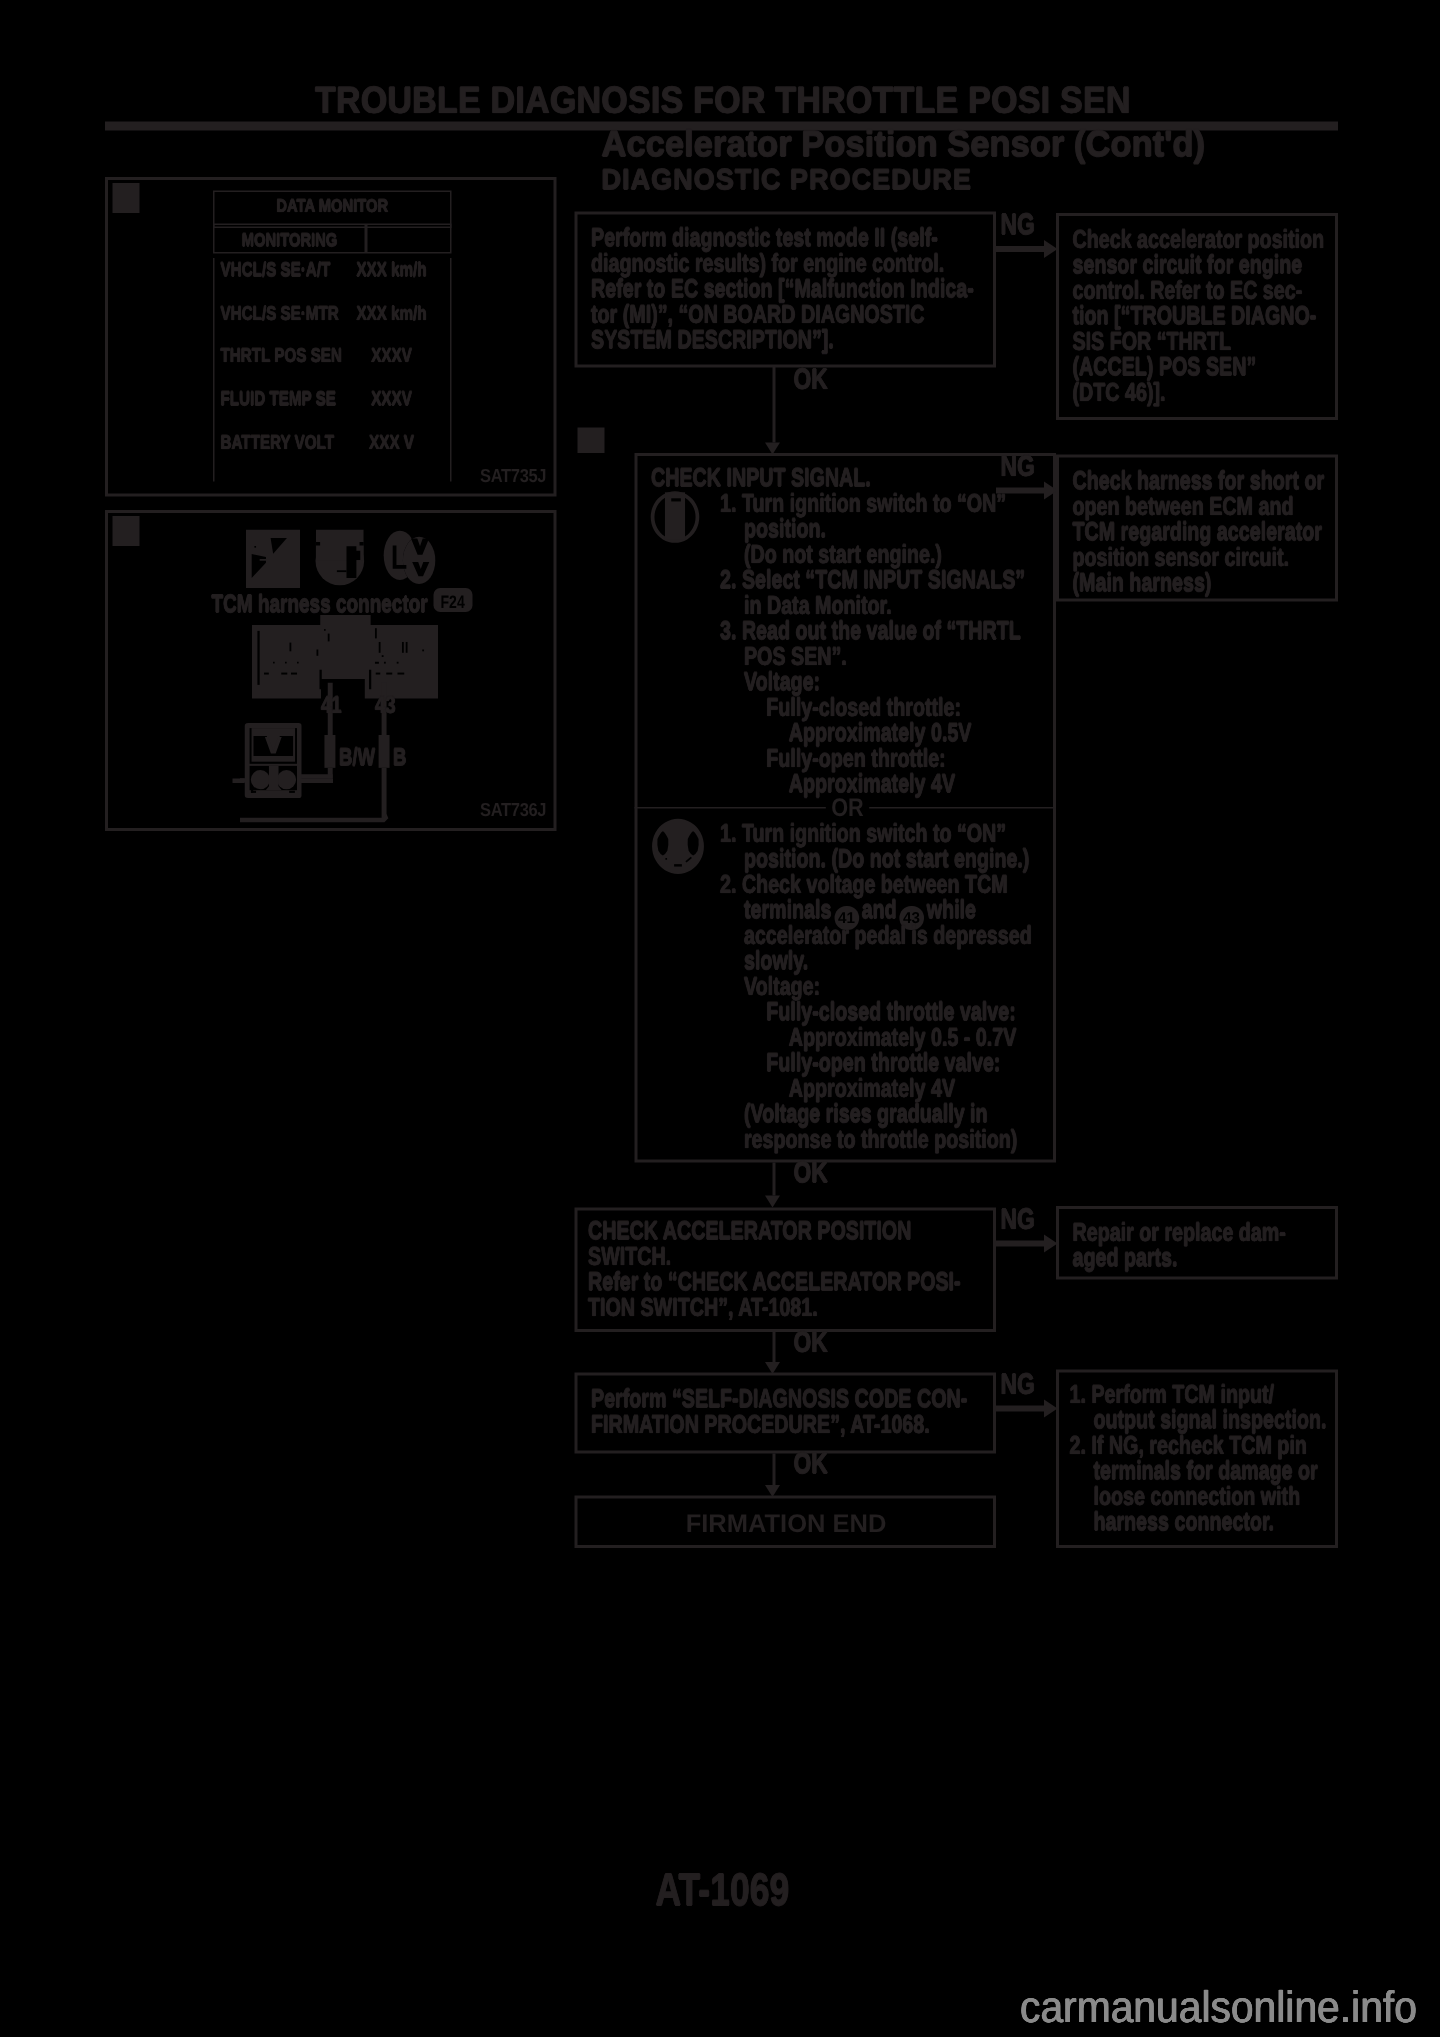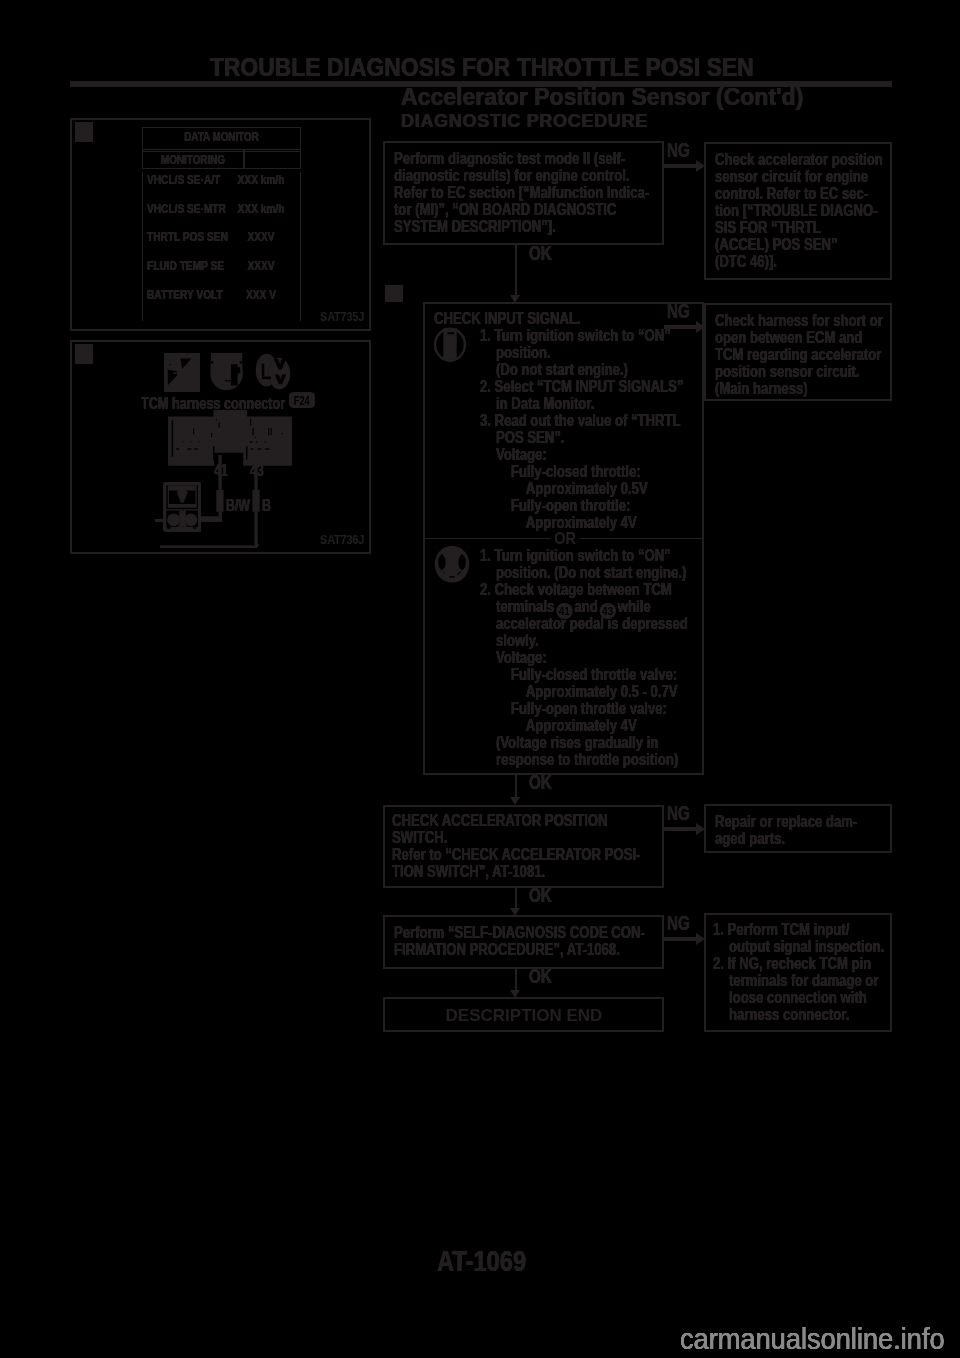--- a/index.html
+++ b/index.html
@@ -332,20 +332,20 @@
       <div style="position: absolute; left: 0px; top: 34px; white-space: nowrap;">2. If NG, recheck TCM pin</div>
       <div style="position: absolute; left: 20.7px; top: 51px; white-space: nowrap;">terminals for damage or</div>
       <div style="position: absolute; left: 20.7px; top: 68px; white-space: nowrap;">loose connection with</div>
       <div style="position: absolute; left: 20.7px; top: 85px; white-space: nowrap;">harness connector.</div>
     </div>
 </div>
 <div class="abs arrow-d" style="left:510px;top:969px;height:29px;"></div>
 <div class="abs lbl" style="left:529px;top:965px;">OK</div>
 
 <div class="abs fbox" style="left:383px;top:997px;width:281px;height:35px;">
-  <div class="abs" style="left:0;top:7px;width:278px;text-align:center;font-size:17px;font-weight:bold;">DESCRIPTION END</div>
+  <div class="abs" style="left:0;top:7px;width:278px;text-align:center;font-size:17px;font-weight:bold;">FIRMATION END</div>
 </div>
 
 <div class="abs" style="left:437px;top:1244px;font-size:30px;font-weight:bold;white-space:nowrap;
             transform:scaleX(.79);transform-origin:0 0;
             text-shadow:0 0 .8px #231f20,.4px 0 0 #231f20,-.4px 0 0 #231f20,0 .4px 0 #231f20,0 -.4px 0 #231f20;">AT-1069</div>
 <div class="abs" style="left:680px;top:1322px;font-size:29.5px;color:#8a8a8a;white-space:nowrap;
             transform:scaleX(.922);transform-origin:0 0;text-shadow:0.35px 0 0 #8a8a8a,-0.35px 0 0 #8a8a8a,0 0.3px 0 #8a8a8a,0 -0.3px 0 #8a8a8a;">carmanualsonline.info</div>
 
 </body></html>

